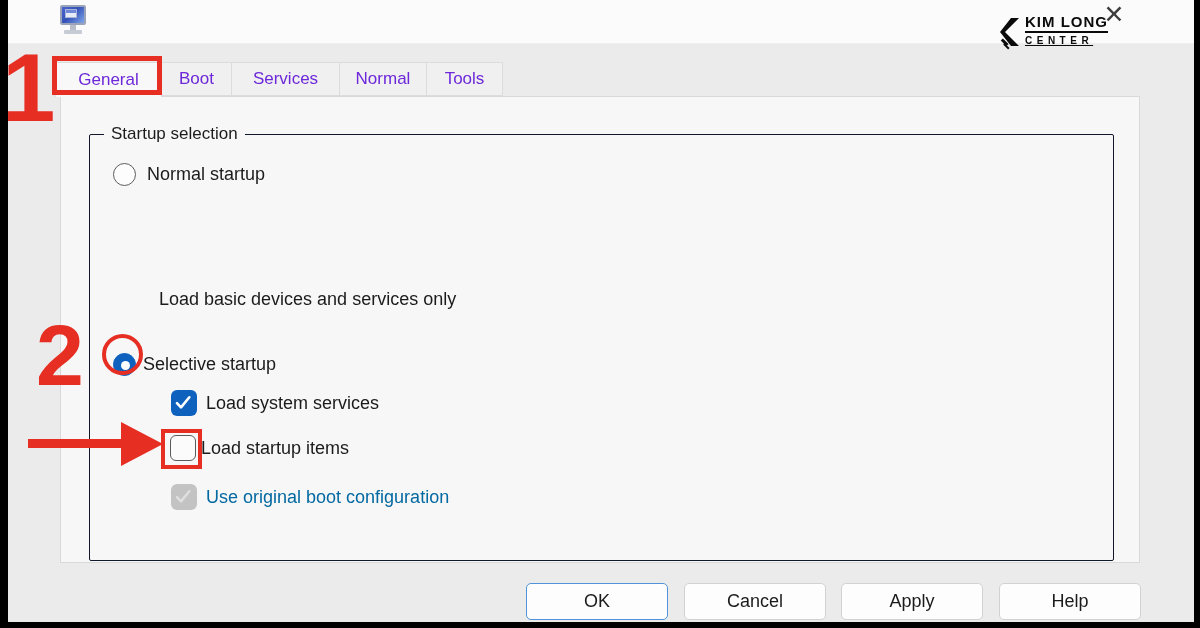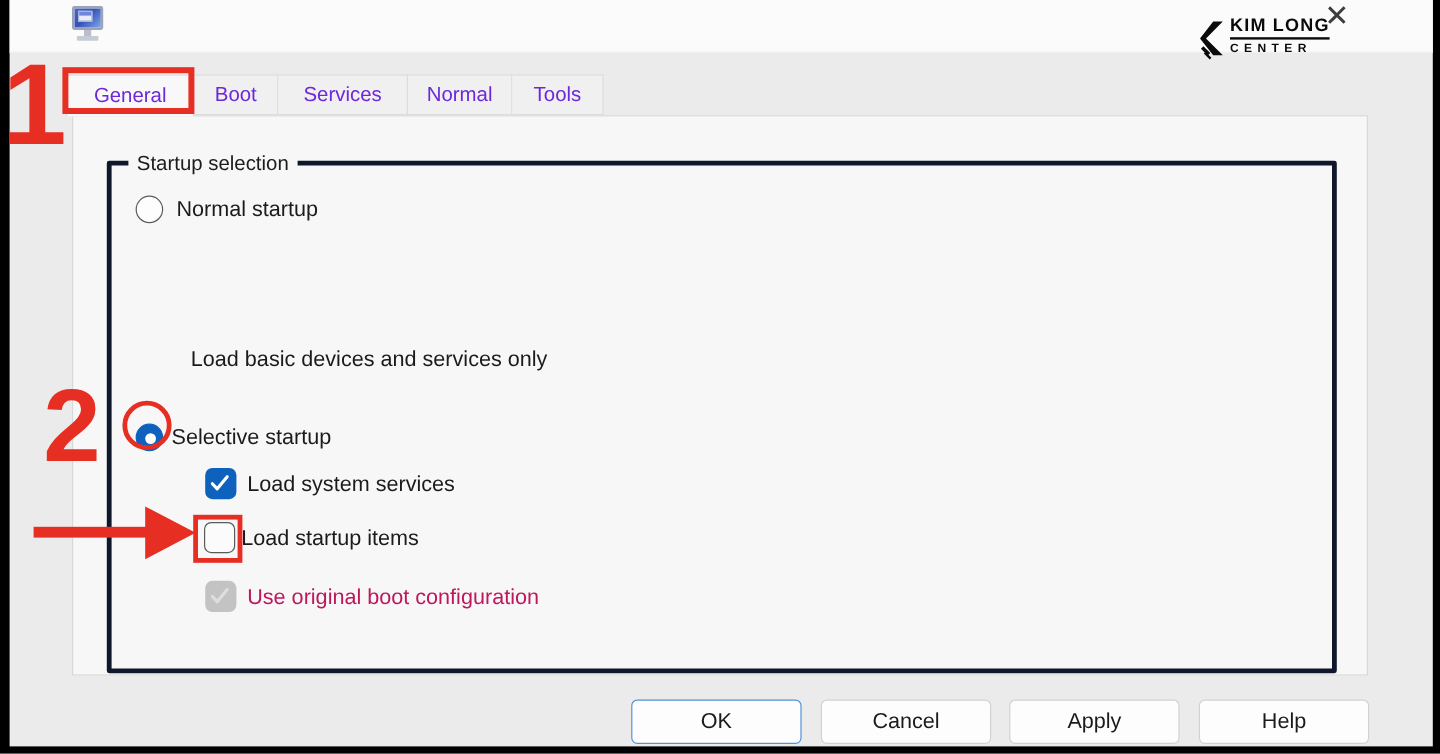--- a/index.html
+++ b/index.html
@@ -20,51 +20,51 @@
   .app-icon .base { position:absolute; left:4px; top:25px; width:18px; height:4px; background:#c6cbd5; border-radius:1px; }
   .title-text { position:absolute; left:92px; top:8px; font-size:21px; color:#1a1a1a; }
   .close-btn { position:absolute; left:1088px; top:-2px; width:36px; height:32px; font-size:25px; color:#3d3d3d;
       display:flex; align-items:center; justify-content:center; cursor:default; }
 
   
   .brand { position:absolute; left:985px; top:13px; width:140px; height:42px; z-index:5; }
   .brand-arrow { position:absolute; left:6px; top:4px; }
   .brand-text { position:absolute; left:32px; top:0; }
   .brand-top { font-size:15px; font-weight:bold; letter-spacing:1px; color:#0a0a0a; border-bottom:2.5px solid #0a0a0a; padding-bottom:1px; }
-  .brand-bottom { font-size:10px; font-weight:bold; letter-spacing:4.5px; color:#0a0a0a; margin-top:2px; }
+  .brand-bottom { font-size:10px; font-weight:bold; letter-spacing:4.5px; color:#0a0a0a; margin-top:2px;text-decoration:underline; }
 
   
   .tabbar { position:absolute; left:47px; top:62px; height:34px; display:flex; z-index:2; }
   .tab { height:34px; border:1px solid #dcdcdc; border-left:none; background:#f0f0f0;
       display:flex; align-items:center; justify-content:center; font-size:17px; color:#6d28d9; }
   .tab:first-child { border-left:1px solid #dcdcdc; }
   .tab.active { background:#f8f8f8; height:35px; border-bottom:none; }
   .tw-general{width:107px;} .tw-boot{width:70px;} .tw-services{width:108px;} .tw-startup{width:87px;} .tw-tools{width:76px;}
 
   
   .panel { position:absolute; left:52px; top:96px; width:1080px; height:467px; background:#f7f7f7; border:1px solid #d9d9d9; }
 
   
-  .groupbox { position:absolute; left:28px; top:37px; width:1025px; height:427px; border:4px solid #0f172a; border-radius:2px; }
+  .groupbox { position:absolute; left:28px; top:37px; width:1025px; height:427px; border:1px solid #0f172a; border-radius:2px; }
   .group-title { position:absolute; left:14px; top:-11px; background:#f7f7f7; padding:0 7px; font-size:17px; color:#1c1c1c; }
 
   
   .row { position:absolute; display:flex; align-items:center; }
   .radio { width:23px; height:23px; border-radius:50%; border:1.5px solid #5c5c5c; background:#fdfdfd; flex:none; }
   .radio.on { background:#0e62be; border:1.5px solid #0e62be; position:relative; }
   .radio.on::after { content:""; position:absolute; left:7px; top:7px; width:9px; height:9px; border-radius:50%; background:#ffffff; }
   .opt-label { font-size:18px; color:#1b1b1b; margin-left:11px; }
   .opt-desc { position:absolute; font-size:18px; color:#1b1b1b; }
   .checkbox { width:26px; height:26px; border-radius:6px; flex:none; position:relative; }
   .checkbox.checked { background:#0e62be; }
   .checkbox.unchecked { background:#fbfbfb; border:1.5px solid #5a5a5a; }
   .checkbox.disabled { background:#c3c3c3; }
   .checkbox svg { position:absolute; left:3px; top:4px; }
   .cb-label { font-size:18px; color:#1b1b1b; margin-left:9px; }
-  .cb-label.dim { color:#be185d; }
+  .cb-label.dim { color:#0369a1; }
 
   
   .btn { position:absolute; top:583px; width:142px; height:37px; background:#fdfdfd; border:1px solid #d2d2d2; border-radius:5px;
       font-size:18px; color:#1b1b1b; display:flex; align-items:center; justify-content:center; cursor:default; }
   .btn.focused { border:1.5px solid #4f94d8; }
 
   
   .ann { position:absolute; z-index:10; }
   .step-num { color:#e62e23; font-weight:bold; line-height:1; font-family:"Liberation Sans",sans-serif; }
   #ann1 { left:2px; top:40px; font-size:96px; }

